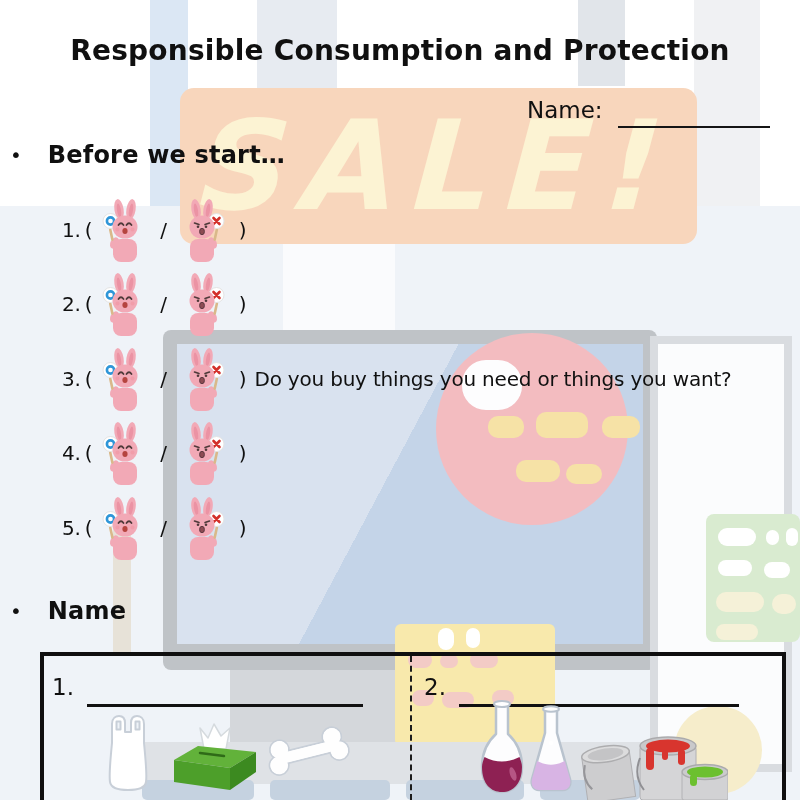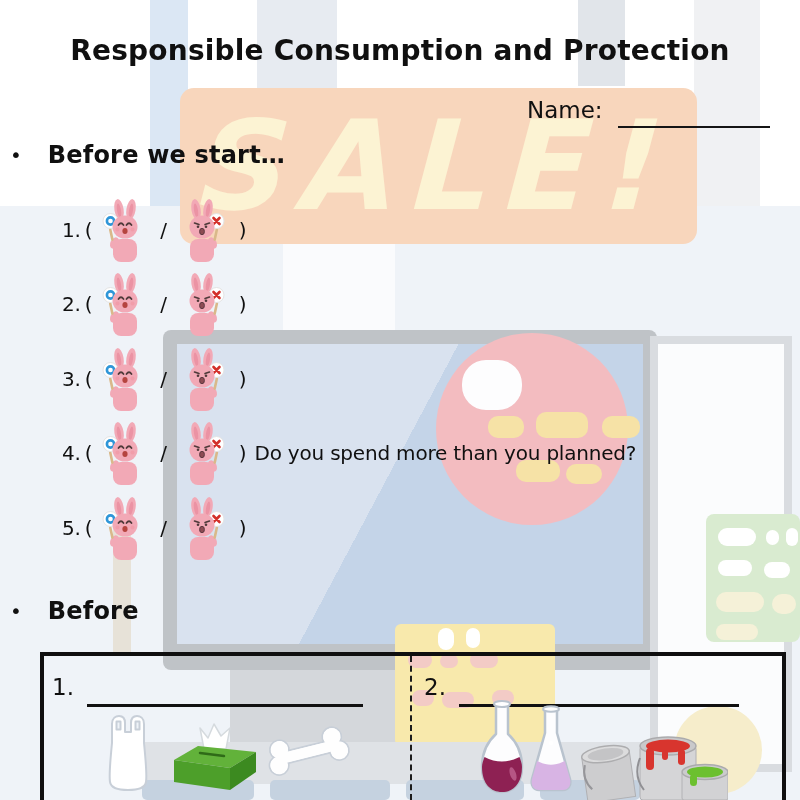--- a/index.html
+++ b/index.html
@@ -186,50 +186,50 @@
     <span class="qnum">3.</span>
     <span class="paren-o">(</span>
     <svg class="bunny">
         <use href="#sym-bunny-yes"></use>
       </svg>
     <span class="slash">/</span>
     <svg class="bunny">
         <use href="#sym-bunny-no"></use>
       </svg>
     <span class="paren-c">)</span>
+    <span>Do you buy things you need or things you want?</span>
   </div>
   <div class="abs z2 qrow" style="top:421px">
     <span class="qnum">4.</span>
     <span class="paren-o">(</span>
     <svg class="bunny">
         <use href="#sym-bunny-yes"></use>
       </svg>
     <span class="slash">/</span>
     <svg class="bunny">
         <use href="#sym-bunny-no"></use>
       </svg>
     <span class="paren-c">)</span>
-    <span>Do you spend more than you planned?</span>
   </div>
   <div class="abs z2 qrow" style="top:496px">
     <span class="qnum">5.</span>
     <span class="paren-o">(</span>
     <svg class="bunny">
         <use href="#sym-bunny-yes"></use>
       </svg>
     <span class="slash">/</span>
     <svg class="bunny">
         <use href="#sym-bunny-no"></use>
       </svg>
     <span class="paren-c">)</span>
   </div>
 
   <div class="abs z2 hrow waste-h">
     <span class="bullet">•</span>
-    <span class="htext">Before</span>
+    <span class="htext">Name</span>
   </div>
 
   <div class="abs z2 wbox"></div>
   <div class="abs z2 wdivider"></div>
   <div class="abs z2 wnum wnum1">1.</div>
   <div class="abs z2 wline wline1"></div>
   <div class="abs z2 wnum wnum2">2.</div>
   <div class="abs z2 wline wline2"></div>
 
   <svg class="abs z2" style="left:97px;top:708px" width="62" height="86" viewBox="0 0 62 86">

